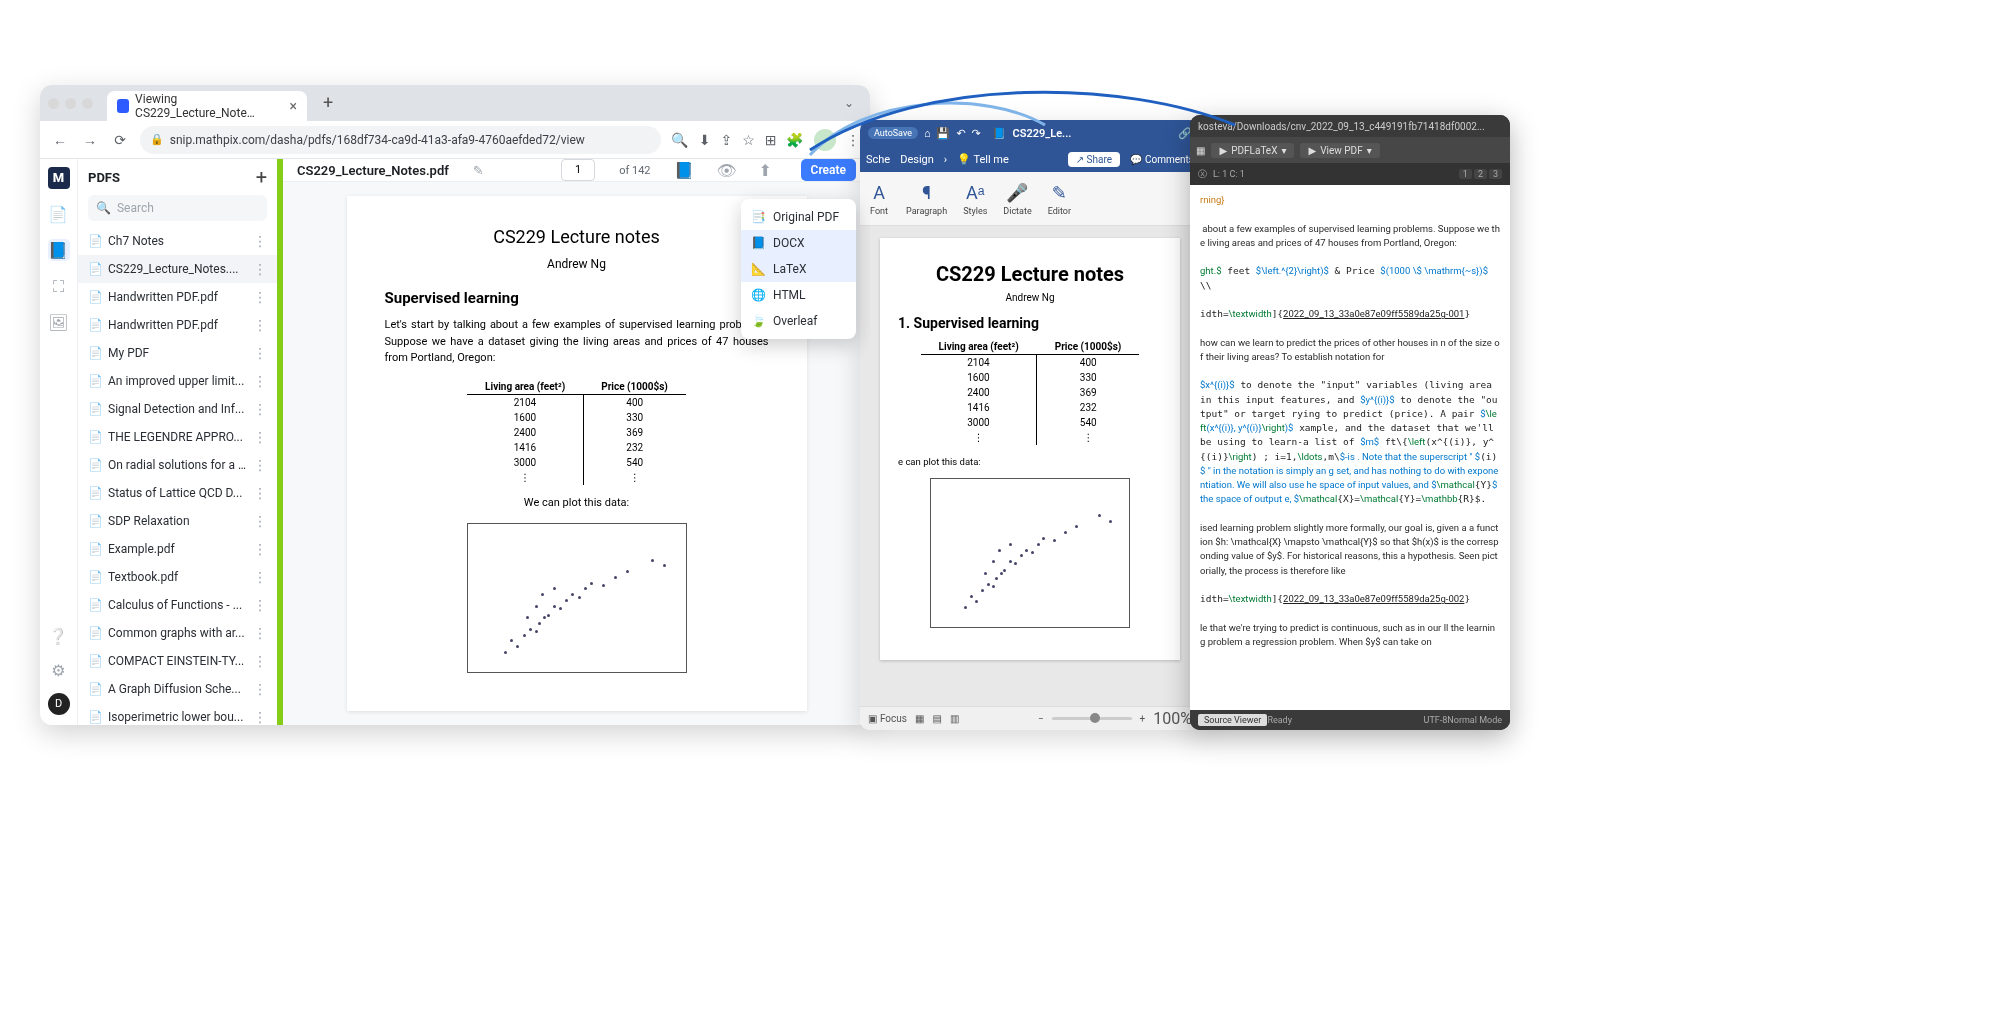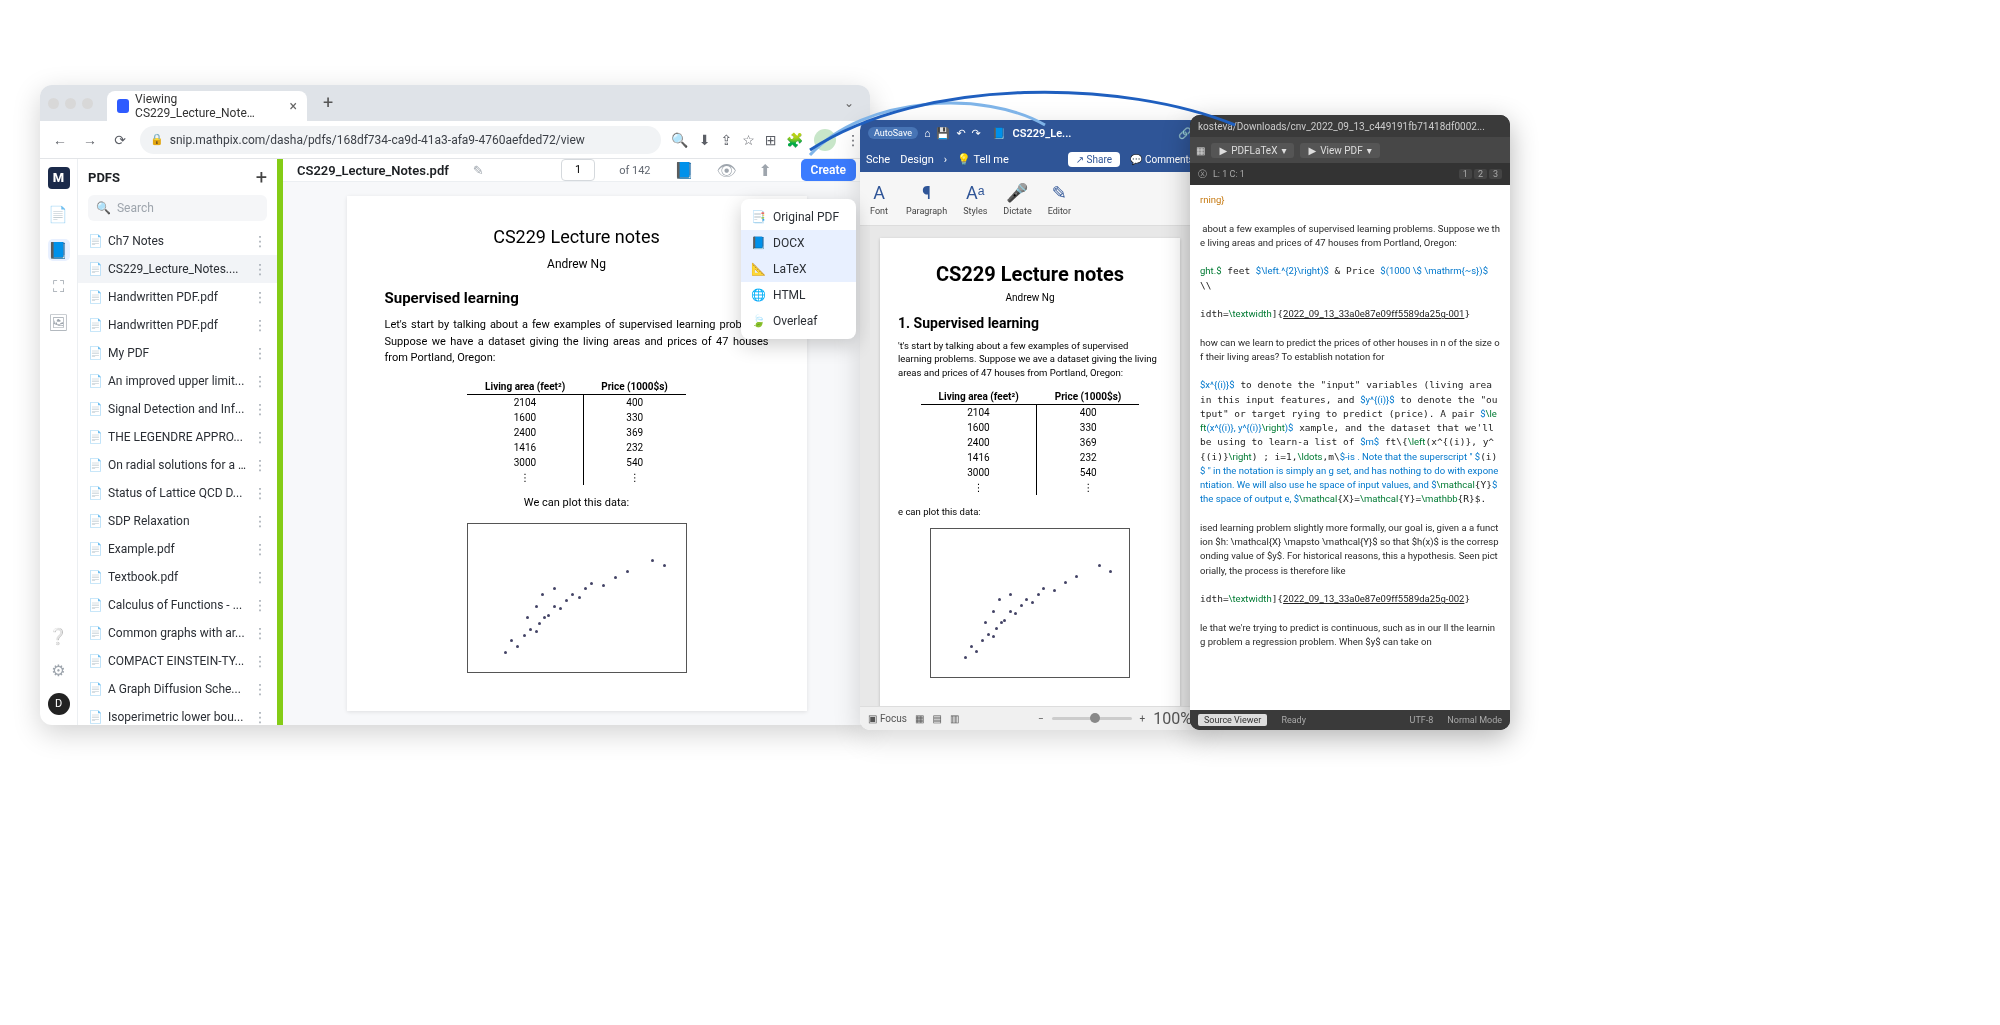--- a/index.html
+++ b/index.html
@@ -110,21 +110,21 @@
 .latex-tool { height:26px; background:#474747; display:flex; align-items:center; padding:0 6px; gap:6px; font-size:10px; }
 .lt-btn{background:#555;color:#ddd;padding:2px 8px;border-radius:3px;display:flex;align-items:center;gap:4px;}
 .lt-head{height:22px;background:#333;display:flex;align-items:center;padding:0 8px;font-size:9px;color:#aaa;}
 .lt-head .sp{flex:1;}
 .lt-badge{background:#444;padding:0 4px;border-radius:2px;margin-left:2px;font-size:9px;}
 .code { flex:1; background:#fff; color:#222; font-family:"Menlo","Consolas",monospace; font-size:9.5px; line-height:1.5; padding:8px 10px; overflow:hidden; white-space:pre-wrap; word-break:break-all; }
 .code .brace{color:#c67910;}
 .code .cmd{color:#007a33;}
 .code .math{color:#0077cc;}
 .code .str{color:#2a2a2a;}
-.latex-status{height:20px;background:#3a3a3a;font-size:9px;display:flex;align-items:center;padding:0 8px;color:#aaa;gap:14px;}
+.latex-status{height:20px;background:#3a3a3a;font-size:9px;display:flex;align-items:center;padding:0 8px;color:#aaa;gap:0;}
 .latex-status .sp{flex:1;}
 
 
 .arrow { position:absolute; pointer-events:none; }
 svg.arrow path { fill:none; stroke-width:3; }
 
 
 .dot{position:absolute;width:3px;height:3px;background:#446;border-radius:50%;}
 </style>
 </head>
@@ -432,21 +432,20 @@
       <div class="rbtn">
         <div class="ri">✎</div>
         <span>Editor</span>
       </div>
     </div>
   <div class="word-doc">
     <div class="wpage">
       <h1>CS229 Lecture notes</h1>
       <div class="auth">Andrew Ng</div>
       <h2><span>1. </span><span>Supervised learning</span></h2>
-      <p>'t's start by talking about a few examples of supervised learning problems. Suppose we ave a dataset giving the living areas and prices of 47 houses from Portland, Oregon:</p>
       <table class="tbl" id="tbl2">
           <tbody>
             <tr>
               <th class="c1">Living area (feet²)</th>
               <th>Price (1000$s)</th>
             </tr>
             <tr>
               <td class="c1">2104</td>
               <td>400</td>
             </tr>

